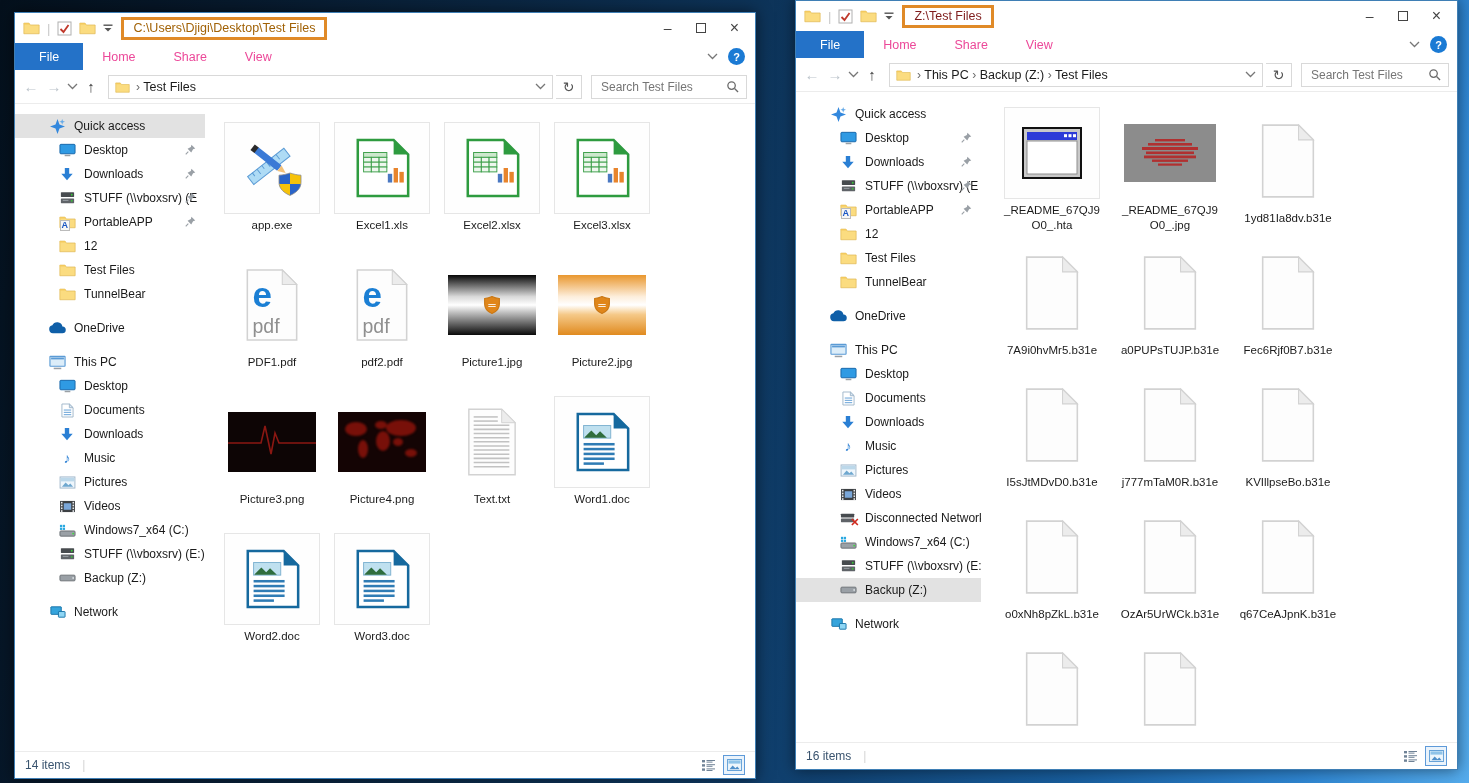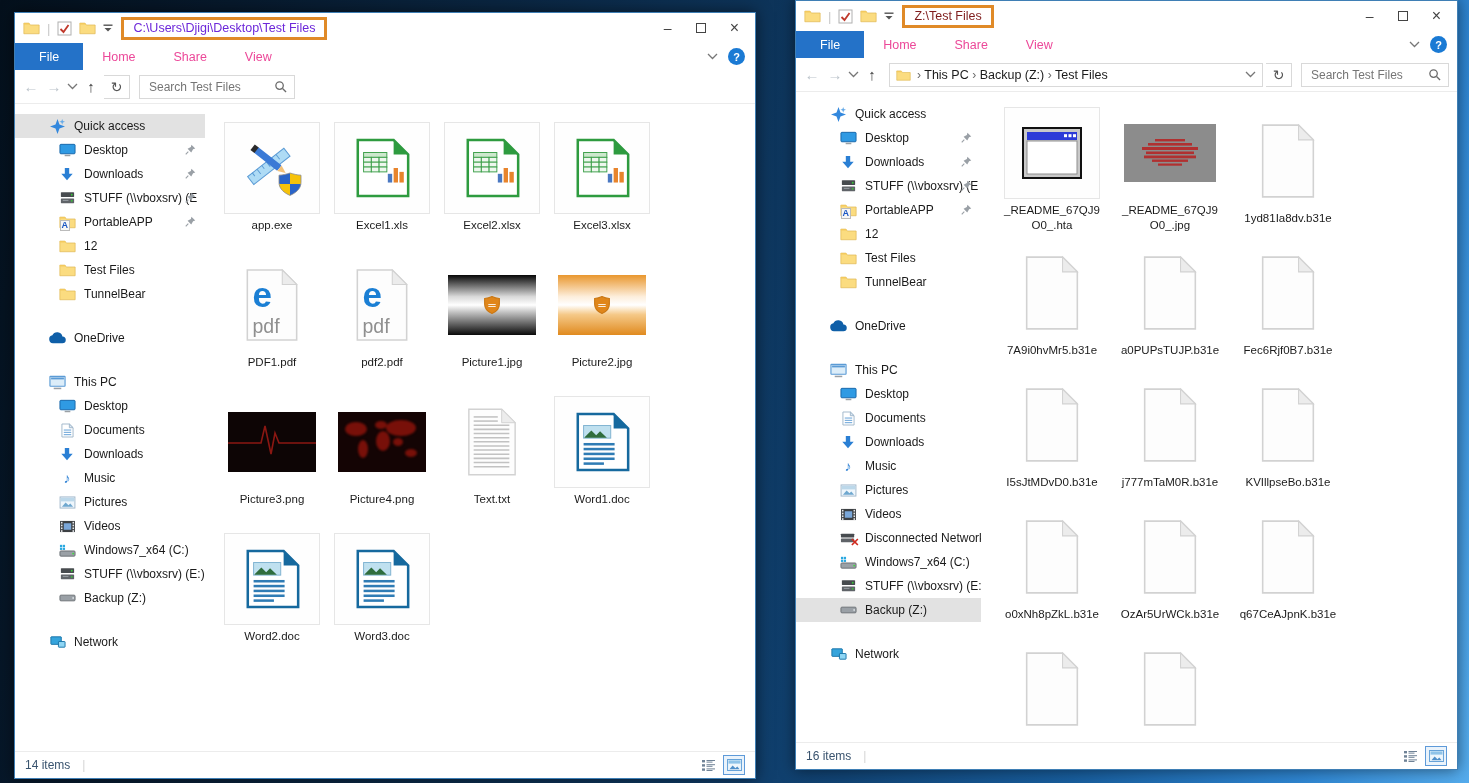--- a/index.html
+++ b/index.html
@@ -15,21 +15,21 @@
     box-shadow:0 0 14px rgba(0,0,0,.5); display:flex; flex-direction:column;
   }
   
   .titlebar { height:30px; display:flex; align-items:center; padding:0 8px; flex-shrink:0; }
   .qat { display:flex; align-items:center; gap:7px; }
   .qat .sep { color:#c9c9c9; font-size:13px; }
   .path-box {
     margin-left:8px; border:3px solid #e08a28; background:#fff;
     padding:1px 9px 2px; font-size:12.5px; white-space:nowrap;
   }
-  .win-left .path-box { color:#6d28d9; }
+  .win-left .path-box { color:#a16207; }
   .win-right .path-box { color:#7f1d1d; }
   .win-controls { margin-left:auto; display:flex; align-items:center; gap:24px; padding-right:8px; }
   .wc { color:#444; font-size:14px; line-height:1; cursor:default; }
   .wc.max { width:10px; height:10px; border:1px solid #444; }
   
   .menubar { height:27px; display:flex; align-items:stretch; font-size:12.5px; flex-shrink:0; }
   .file-tab { background:#2472c8; color:#fff; padding:0 24px; display:flex; align-items:center; }
   .tab { padding:0 19px; display:flex; align-items:center; color:#ec4899; }
   .menu-right { margin-left:auto; display:flex; align-items:center; gap:10px; padding-right:10px; }
   .help-icon { width:17px; height:17px; border-radius:50%; background:#1a7ad4; color:#fff;
@@ -53,21 +53,21 @@
   .searchbox input { border:none; outline:none; flex:1; font-size:12px; color:#777;
     font-family:"Liberation Sans",sans-serif; min-width:0; background:transparent; }
   
   .content { flex:1; display:flex; overflow:hidden; }
   .sidebar { padding-top:10px; flex-shrink:0; font-size:12px; overflow:hidden; }
   .win-left .sidebar { width:190px; }
   .win-right .sidebar { width:185px; }
   .sb-item { display:flex; align-items:center; height:24px; padding-left:32px; position:relative;
     color:#1a1a1a; white-space:nowrap; }
   .sb-item.lvl1 { padding-left:42px; }
-  .sb-item.gap { margin-top:20px; }
+  .sb-item.gap { margin-top:10px; }
   .sb-item.selected { background:#e2e2e2; }
   .sb-ico { width:20px; display:flex; justify-content:center; align-items:center; margin-right:7px; flex-shrink:0; }
   .sb-label { overflow:hidden; }
   .pin { position:absolute; right:9px; top:6px; }
   
   .files { flex:1; padding:12px 0 0 12px; display:flex; flex-wrap:wrap; align-content:flex-start; overflow:hidden; }
   .tile { display:flex; flex-direction:column; align-items:center;justify-content:center; }
   .win-left .tile { width:110px; height:123px; margin-bottom:14px; }
   .win-right .tile { width:118px; height:132px; }
   .tile-ico { width:96px; height:92px; display:flex; align-items:center; justify-content:center; }
@@ -142,20 +142,34 @@
   </div>
   <div class="navbar">
     <span class="nav-arrow">←</span>
     <span class="nav-arrow">→</span>
     <span class="nav-chev">
         <svg width="11" height="7" viewBox="0 0 11 7">
           <path d="M1 1l4.5 4.5L10 1" stroke="#777" stroke-width="1.3" fill="none"></path>
         </svg>
       </span>
     <span class="nav-arrow up">↑</span>
+    <div class="addressbar">
+      <span>
+          <svg width="15" height="12" viewBox="0 0 20 16">
+            <path d="M1 2.5h6l1.6 2.2H19V15H1z" fill="#fbdc80" stroke="#dfb74f" stroke-width="0.8"></path>
+            <path d="M1 2.5h6l1.2 1.7H1z" fill="#f3c95e"></path>
+          </svg>
+        </span>
+      <span class="crumbs"><span class="crumb-sep">›</span><span> Test Files </span></span>
+      <span class="addr-chev">
+          <svg width="11" height="7" viewBox="0 0 11 7">
+            <path d="M1 1l4.5 4.5L10 1" stroke="#777" stroke-width="1.3" fill="none"></path>
+          </svg>
+        </span>
+    </div>
     <div class="refresh-btn">↻</div>
     <div class="searchbox">
       <input placeholder="Search Test Files" style="">
       <span>
           <svg width="13" height="13" viewBox="0 0 14 14">
             <circle cx="6" cy="6" r="4" fill="none" stroke="#6b6b6b" stroke-width="1.4"></circle>
             <line x1="9.2" y1="9.2" x2="13" y2="13" stroke="#6b6b6b" stroke-width="1.4"></line>
           </svg>
         </span>
     </div>

